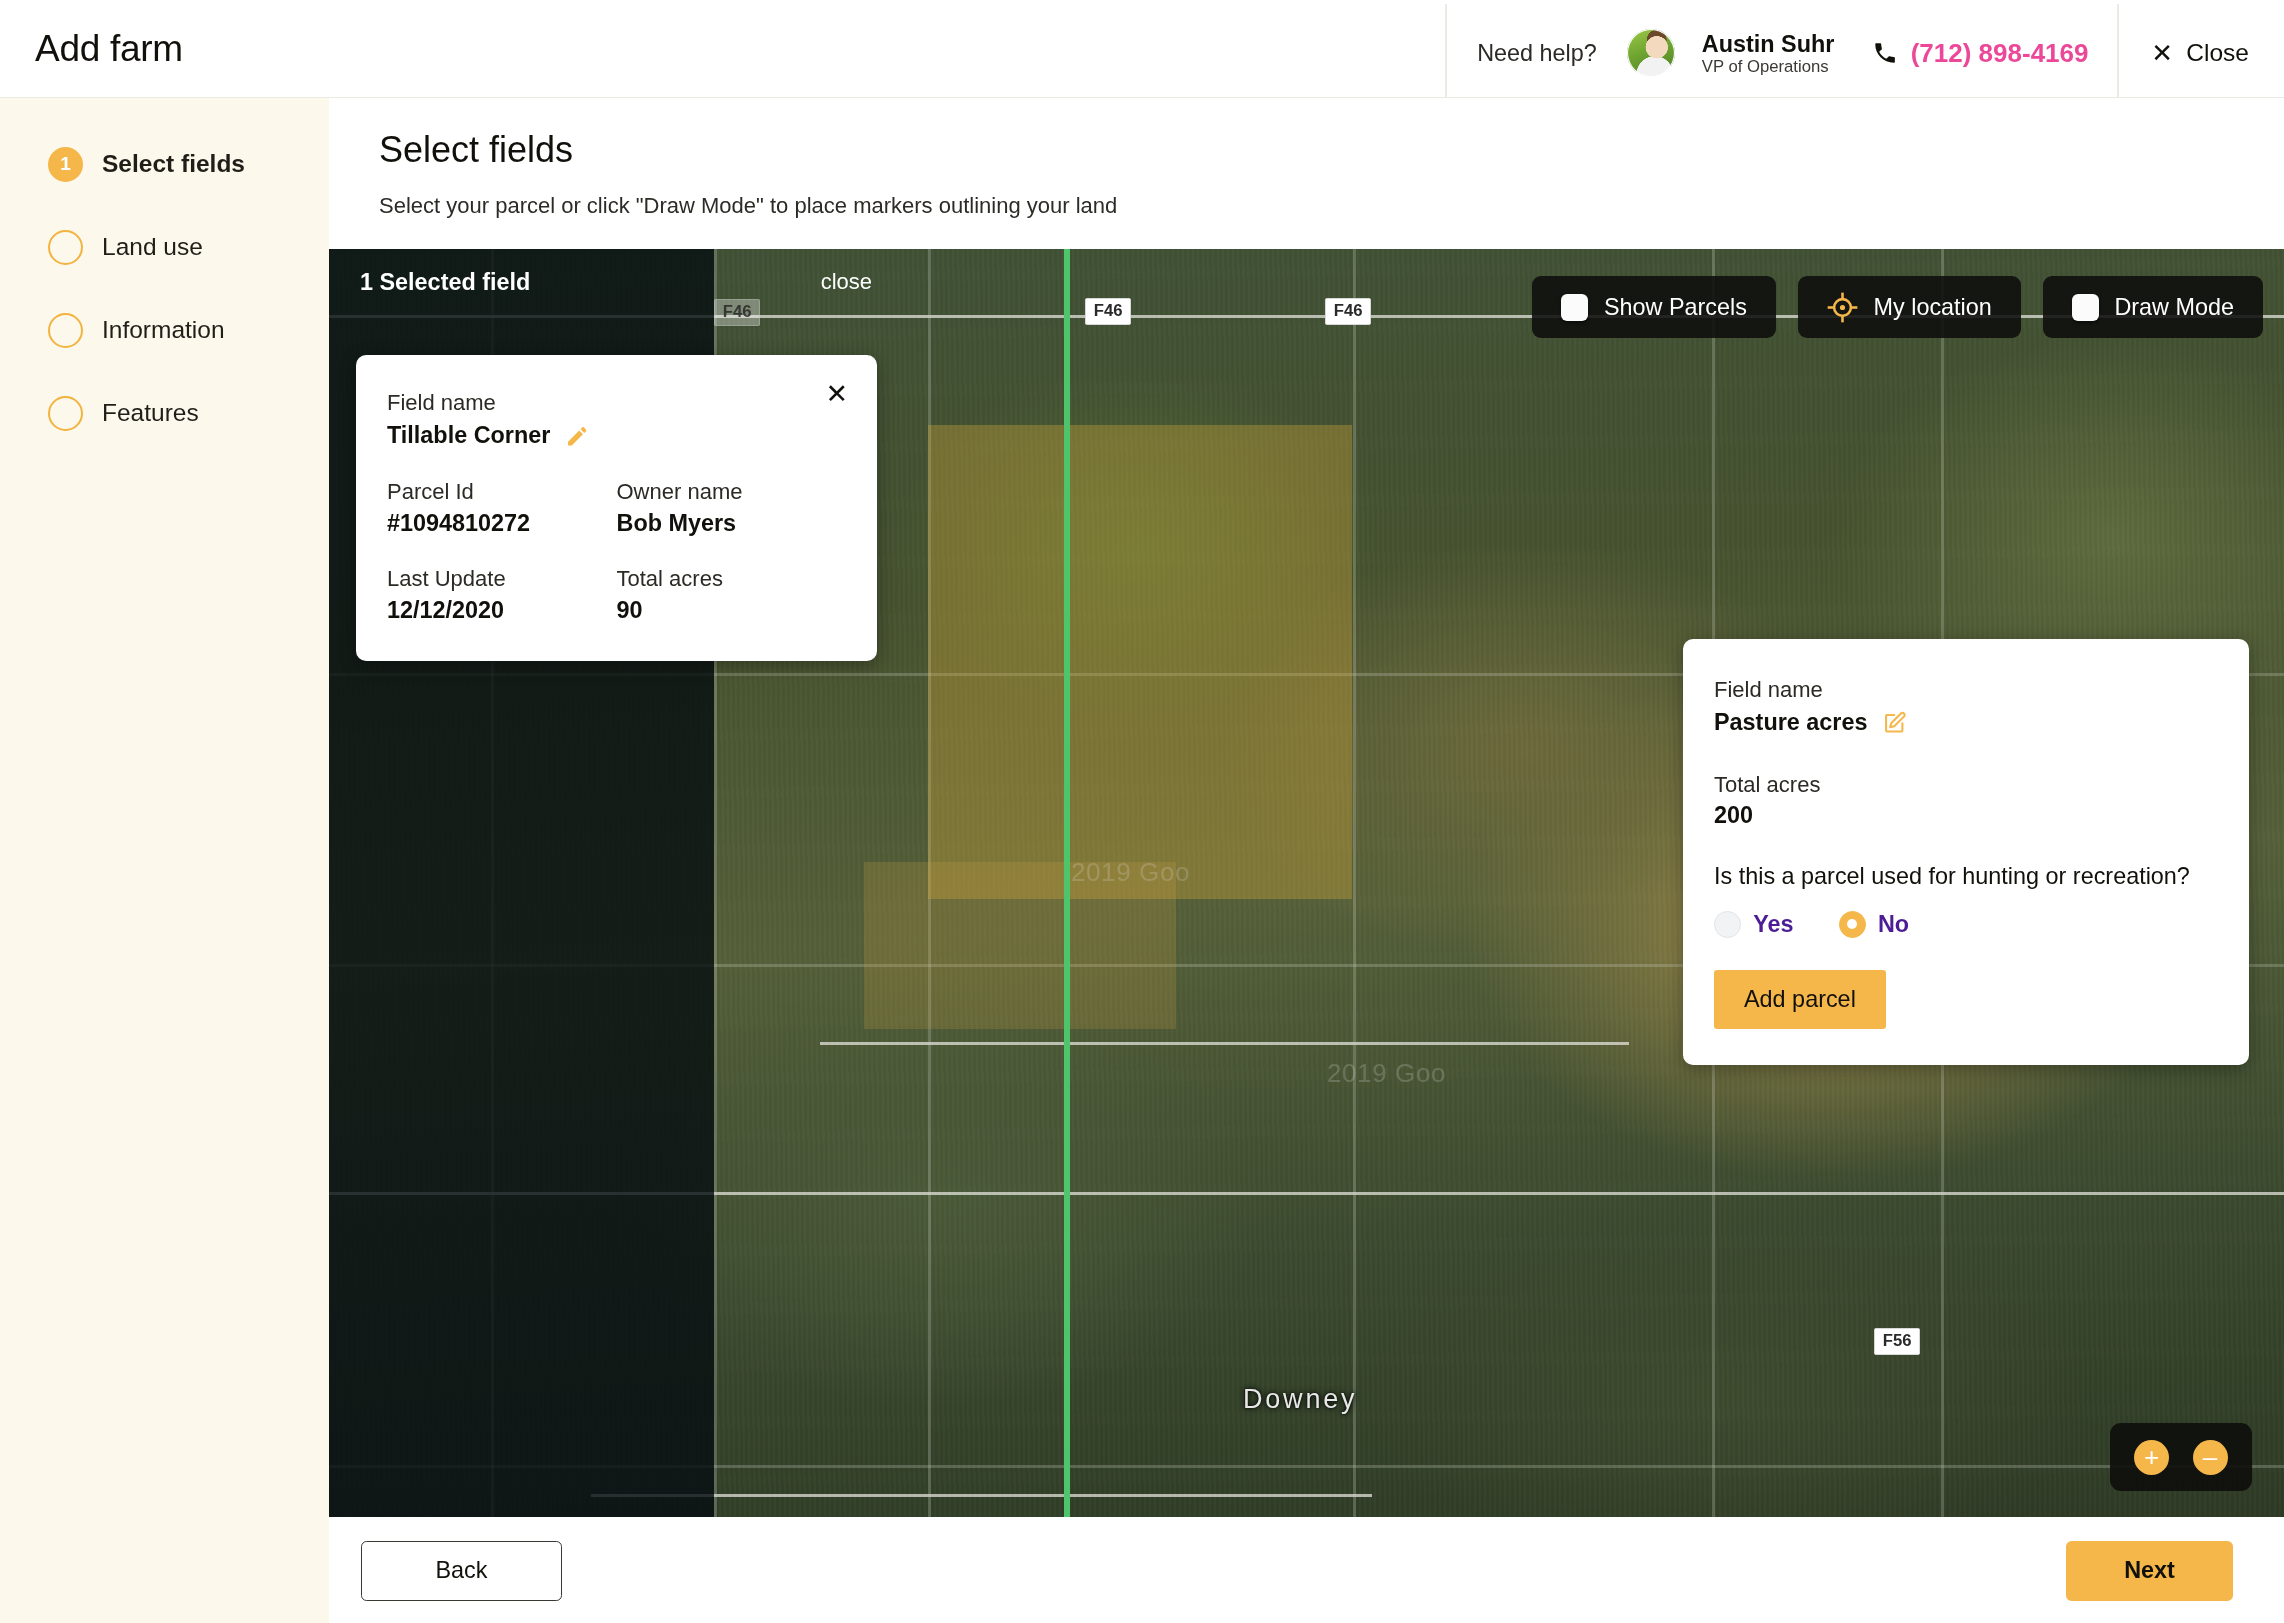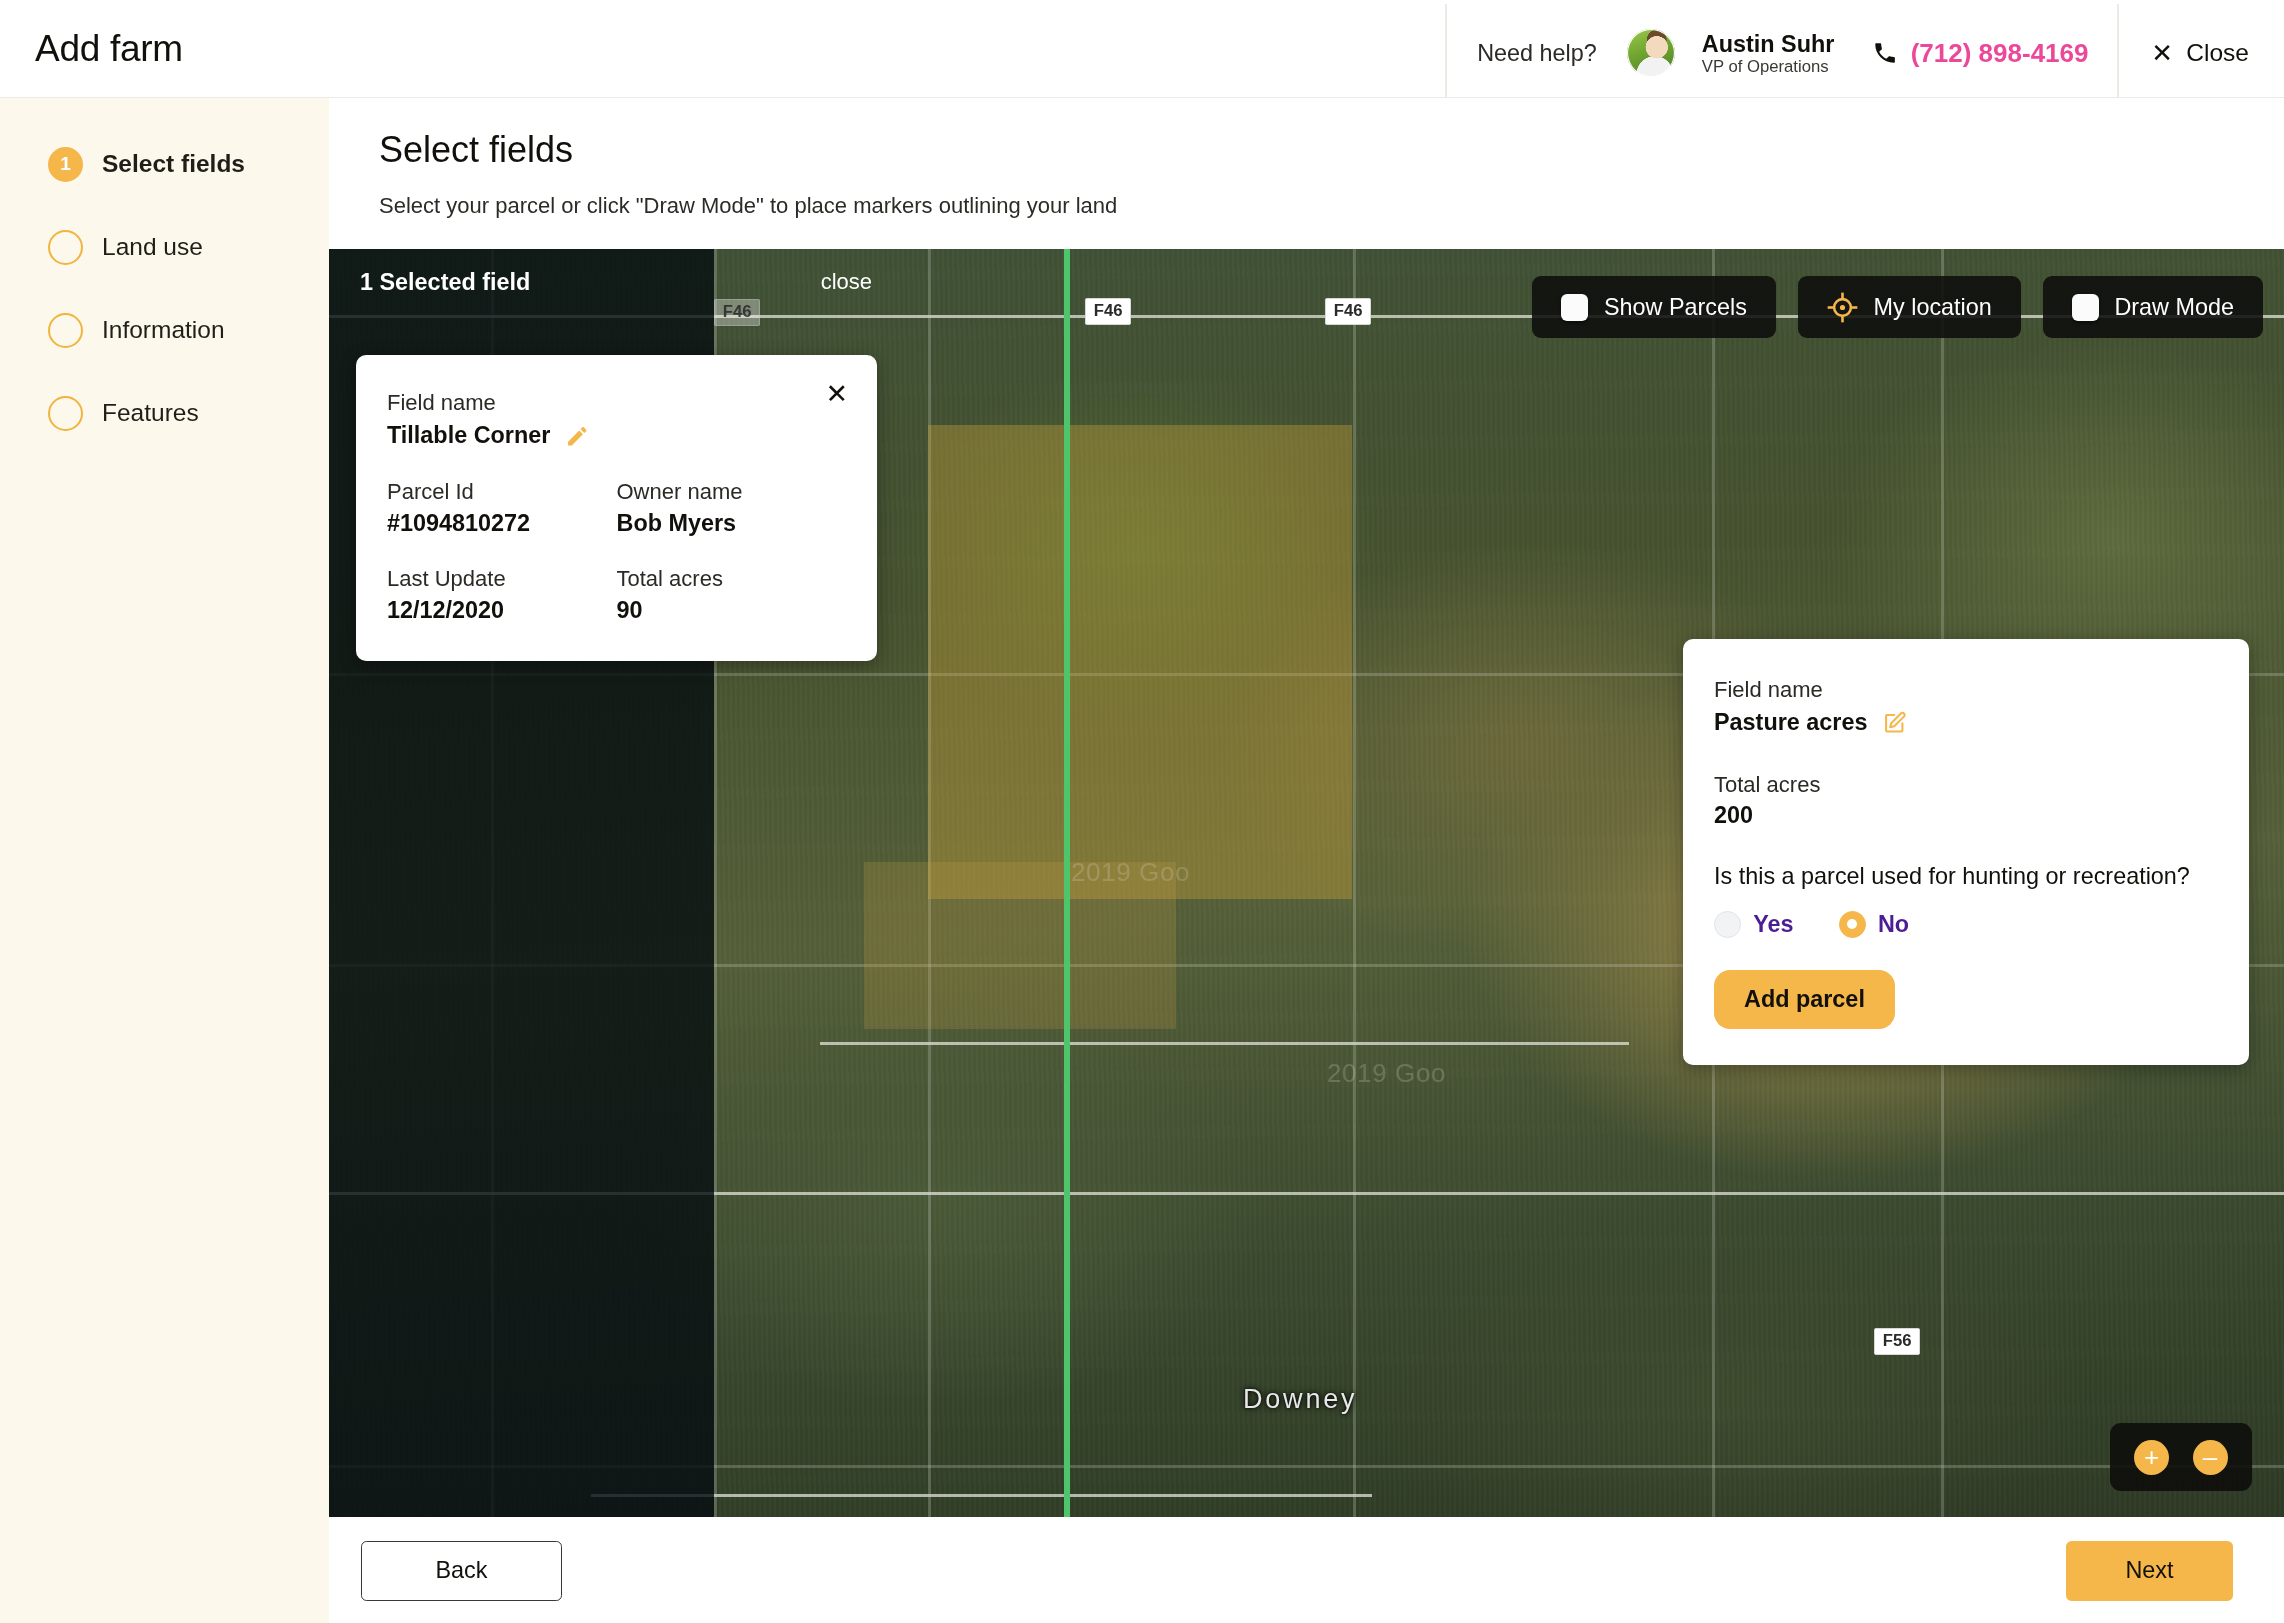--- a/index.html
+++ b/index.html
@@ -223,42 +223,42 @@
     width: 27px; height: 27px; border-radius: 50%; flex: none;
     background: #f2f3f5; border: 1.1px solid #e2e3e6;
   }
   .radio.sel {
     background: #f5b64a; border-color: #f5b64a;
     display: flex; align-items: center; justify-content: center;
   }
   .radio.sel::after { content: ""; width: 10px; height: 10px; border-radius: 50%; background: #ffffff; }
   .radio-label { font-size: 23.4px; font-weight: 700; color: #4c1d95; }
   .btn-add {
-    margin-top: 32px; background: #f5b64a; border: none; border-radius: 16px;
-    height: 59px; padding: 0 30px; font-size: 23.4px; font-weight: 700;
+    margin-top: 32px; background: #f5b64a; border: none; border-radius: 3px;
+    height: 59px; padding: 0 30px; font-size: 23.4px; font-weight: 400;
     color: #12100b; cursor: pointer; font-family: "Liberation Sans", sans-serif;
   }
 
   
   .footer {
     position: absolute; left: 0; top: 1419px; width: 1955px; height: 107px;
     background: #ffffff;
     display: flex; align-items: center; justify-content: space-between;
     padding: 0 51px 0 32px;
   }
   .btn-back {
     width: 201px; height: 60px; border-radius: 5.6px;
     background: #ffffff; border: 1.7px solid #3a3833;
     font-size: 23.4px; color: #12100b; cursor: pointer;
     font-family: "Liberation Sans", sans-serif; font-weight: 400;
   }
   .btn-next {
     width: 167px; height: 60px; border-radius: 5.6px;
     background: #f5b64a; border: none;
-    font-size: 23.4px; font-weight: 400; color: #12100b; cursor: pointer;
+    font-size: 23.4px; font-weight: 700; color: #12100b; cursor: pointer;
     font-family: "Liberation Sans", sans-serif;
   }
 </style>
 </head>
 <body>
 
 <div class="header">
   <div class="app-title">Add farm</div>
 
   <div class="header-right">

